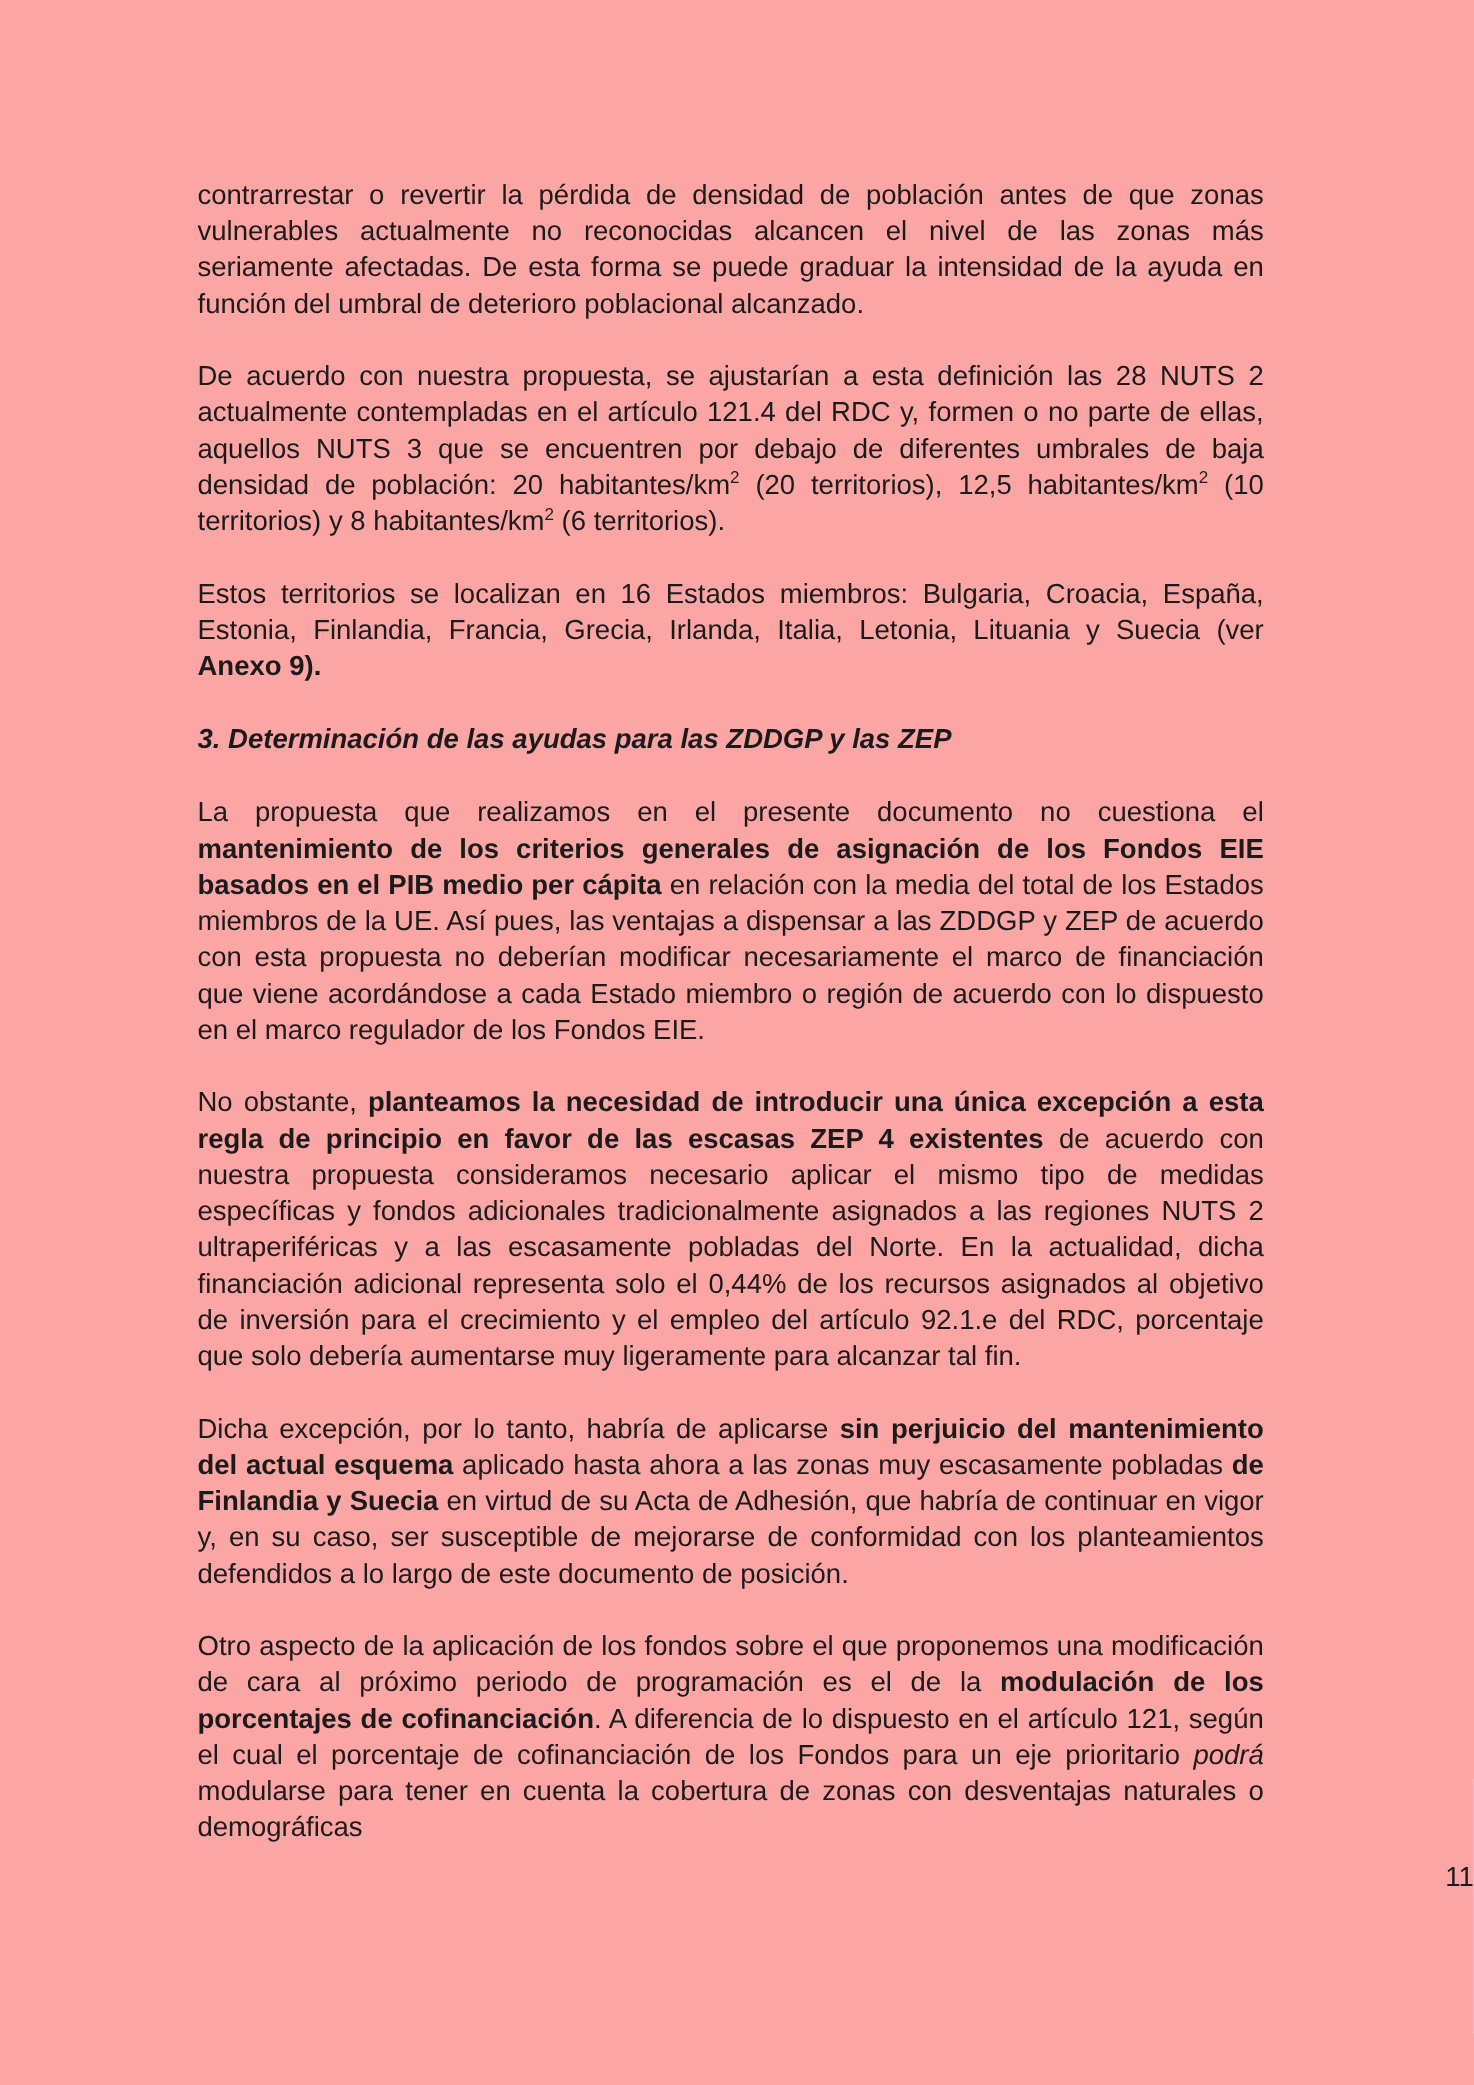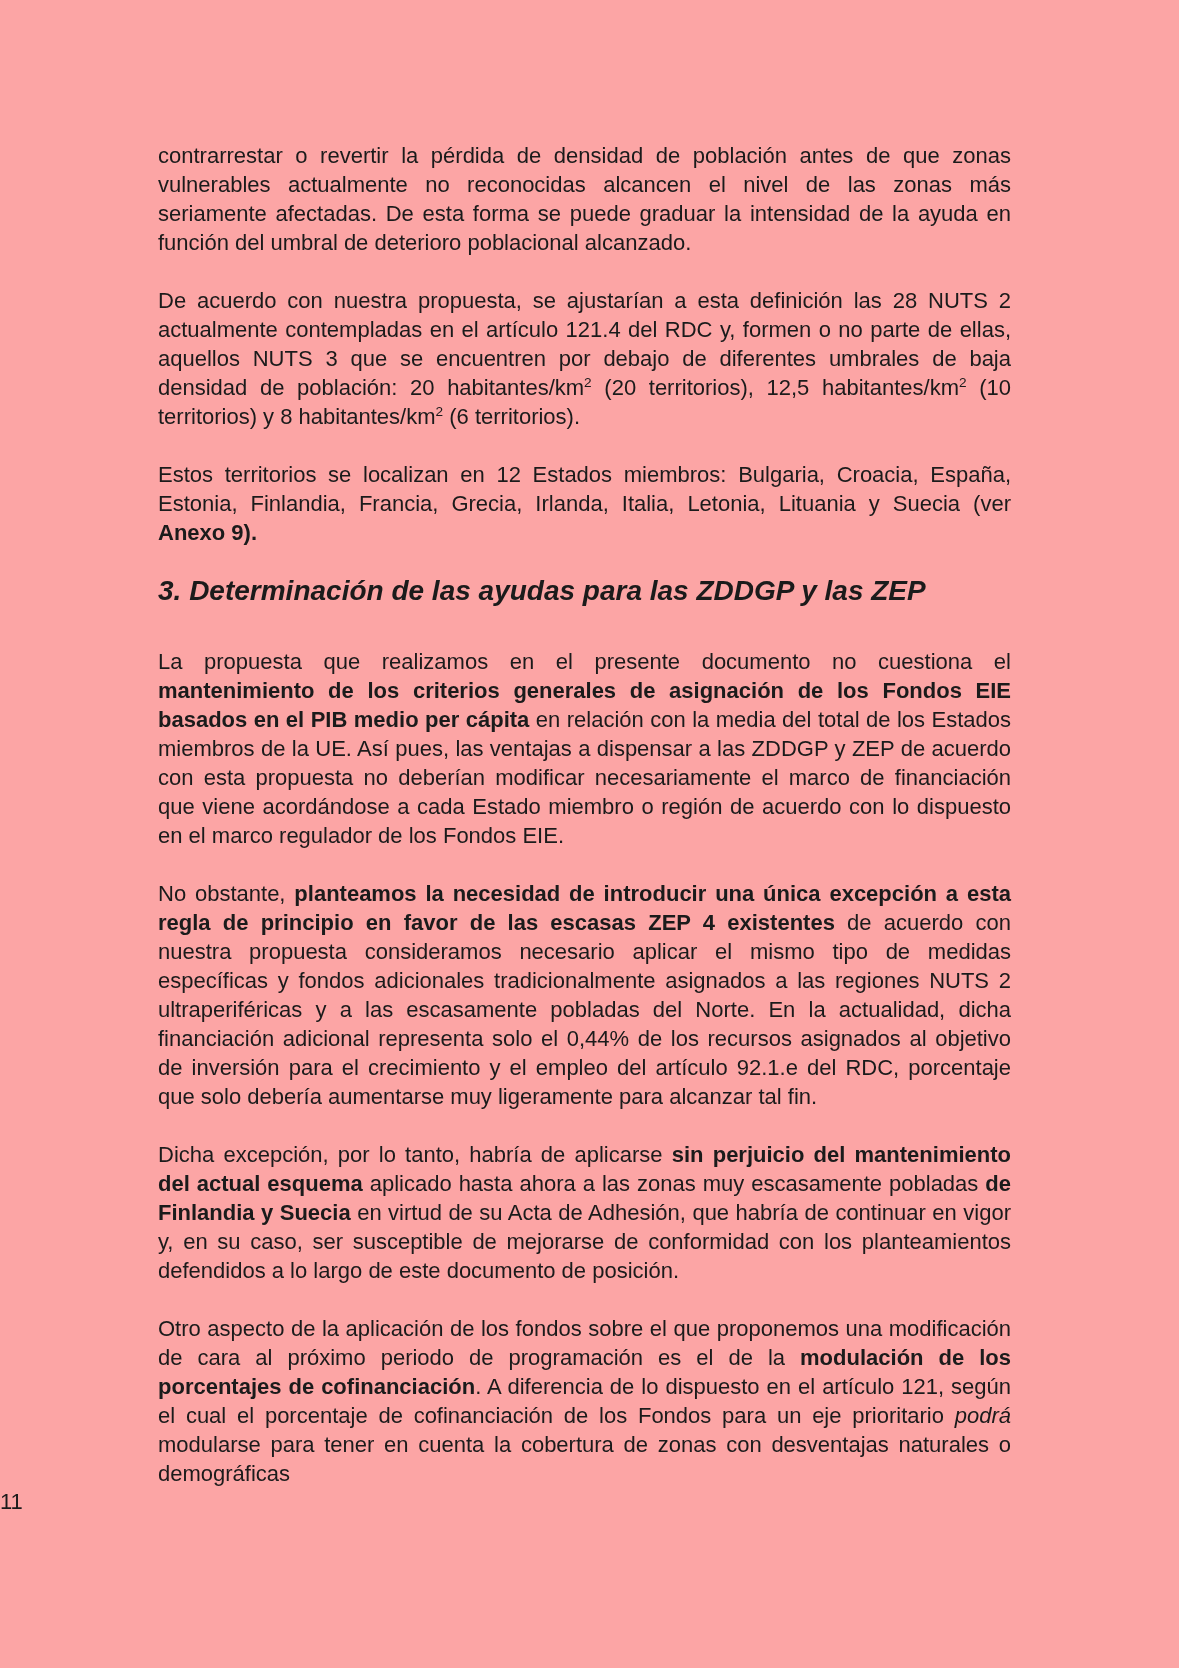--- a/index.html
+++ b/index.html
@@ -28,50 +28,50 @@
     width: 853px;
   }
   .para {
     margin: 0 0 29px 0;
     font-size: 22px;
     line-height: 29px;
     text-align: justify;
     text-justify: inter-word;
   }
   .heading {
-    margin: 0 0 42px 0;
-    font-size: 28px;
+    margin: 0 0 30px 0;
+    font-size: 22px;
     line-height: 29px;
     font-weight: bold;
     font-style: italic;
     text-align: left;
   }
   .para sup {
     font-size: 0.62em;
     line-height: 0;
     vertical-align: super;
   }
   .page-footer {
     position: absolute;
     top: 1487px;
     left: 0;
     width: 100%;
-    text-align: left;
+    text-align: right;
     font-size: 22px;
     line-height: 29px;
   }
 </style>
 </head>
 <body>
 
 <div class="page">
   <main class="content">
     <p class="para"><span>contrarrestar o revertir la pérdida de densidad de población antes de que zonas vulnerables actualmente no reconocidas alcancen el nivel de las zonas más seriamente afectadas. De esta forma se puede graduar la intensidad de la ayuda en función del umbral de deterioro poblacional alcanzado.</span></p>
     <p class="para"><span>De acuerdo con nuestra propuesta, se ajustarían a esta definición las 28 NUTS 2 actualmente contempladas en el artículo 121.4 del RDC y, formen o no parte de ellas, aquellos NUTS 3 que se encuentren por debajo de diferentes umbrales de baja densidad de población: 20 habitantes/km</span><sup>2</sup><span> (20 territorios), 12,5 habitantes/km</span><sup>2</sup><span> (10 territorios) y 8 habitantes/km</span><sup>2</sup><span> (6 territorios).</span></p>
-    <p class="para"><span>Estos territorios se localizan en 12 Estados miembros: Bulgaria, Croacia, España, Estonia, Finlandia, Francia, Grecia, Irlanda, Italia, Letonia, Lituania y Suecia (ver </span><span style="font-weight: bold;">Anexo 9).</span></p>
+    <p class="para"><span>Estos territorios se localizan en 16 Estados miembros: Bulgaria, Croacia, España, Estonia, Finlandia, Francia, Grecia, Irlanda, Italia, Letonia, Lituania y Suecia (ver </span><span style="font-weight: bold;">Anexo 9).</span></p>
     <h2 class="heading"><span style="font-weight: bold; font-style: italic;">3. Determinación de las ayudas para las ZDDGP y las ZEP</span></h2>
     <p class="para"><span>La propuesta que realizamos en el presente documento no cuestiona el </span><span style="font-weight: bold;">mantenimiento de los criterios generales de asignación de los Fondos EIE basados en el PIB medio per cápita</span><span> en relación con la media del total de los Estados miembros de la UE. Así pues, las ventajas a dispensar a las ZDDGP y ZEP de acuerdo con esta propuesta no deberían modificar necesariamente el marco de financiación que viene acordándose a cada Estado miembro o región de acuerdo con lo dispuesto en el marco regulador de los Fondos EIE.</span></p>
     <p class="para"><span>No obstante, </span><span style="font-weight: bold;">planteamos la necesidad de introducir una única excepción a esta regla de principio en favor de las escasas ZEP 4 existentes</span><span> de acuerdo con nuestra propuesta consideramos necesario aplicar el mismo tipo de medidas específicas y fondos adicionales tradicionalmente asignados a las regiones NUTS 2 ultraperiféricas y a las escasamente pobladas del Norte. En la actualidad, dicha financiación adicional representa solo el 0,44% de los recursos asignados al objetivo de inversión para el crecimiento y el empleo del artículo 92.1.e del RDC, porcentaje que solo debería aumentarse muy ligeramente para alcanzar tal fin.</span></p>
     <p class="para"><span>Dicha excepción, por lo tanto, habría de aplicarse </span><span style="font-weight: bold;">sin perjuicio del mantenimiento del actual esquema</span><span> aplicado hasta ahora a las zonas muy escasamente pobladas </span><span style="font-weight: bold;">de Finlandia y Suecia</span><span> en virtud de su Acta de Adhesión, que habría de continuar en vigor y, en su caso, ser susceptible de mejorarse de conformidad con los planteamientos defendidos a lo largo de este documento de posición.</span></p>
     <p class="para"><span>Otro aspecto de la aplicación de los fondos sobre el que proponemos una modificación de cara al próximo periodo de programación es el de la </span><span style="font-weight: bold;">modulación de los porcentajes de cofinanciación</span><span>. A diferencia de lo dispuesto en el artículo 121, según el cual el porcentaje de cofinanciación de los Fondos para un eje prioritario </span><span style="font-style: italic;">podrá</span><span> modularse para tener en cuenta la cobertura de zonas con desventajas naturales o demográficas</span></p>
   </main>
   <footer class="page-footer">
     <span>11</span>
   </footer>
 </div>

